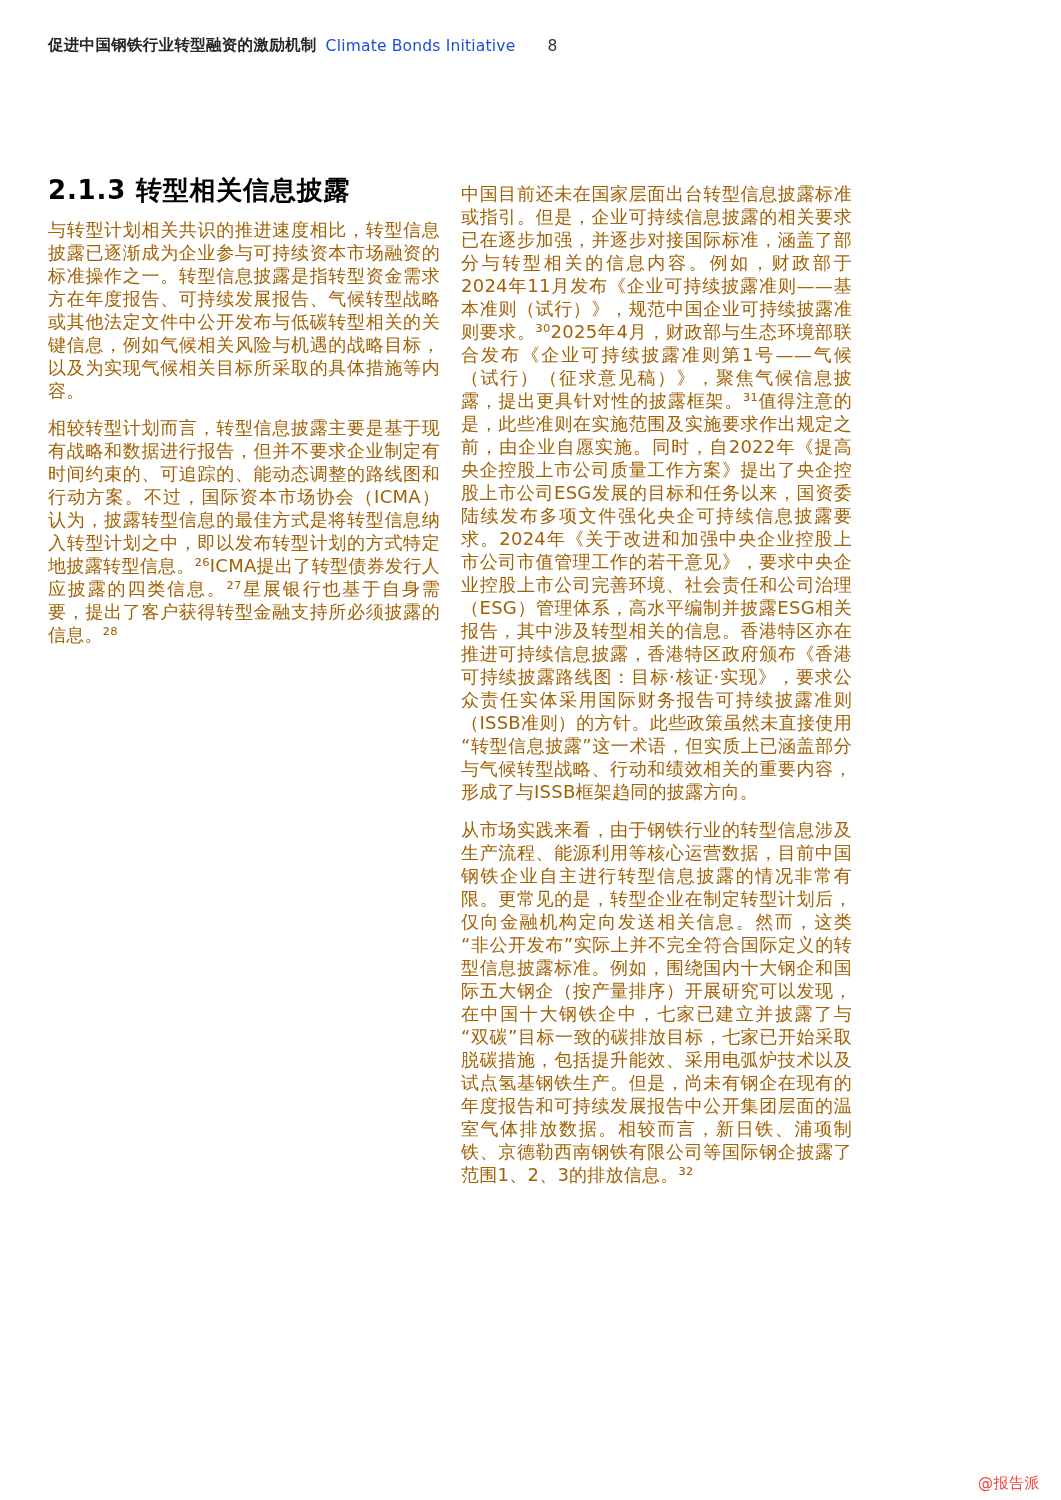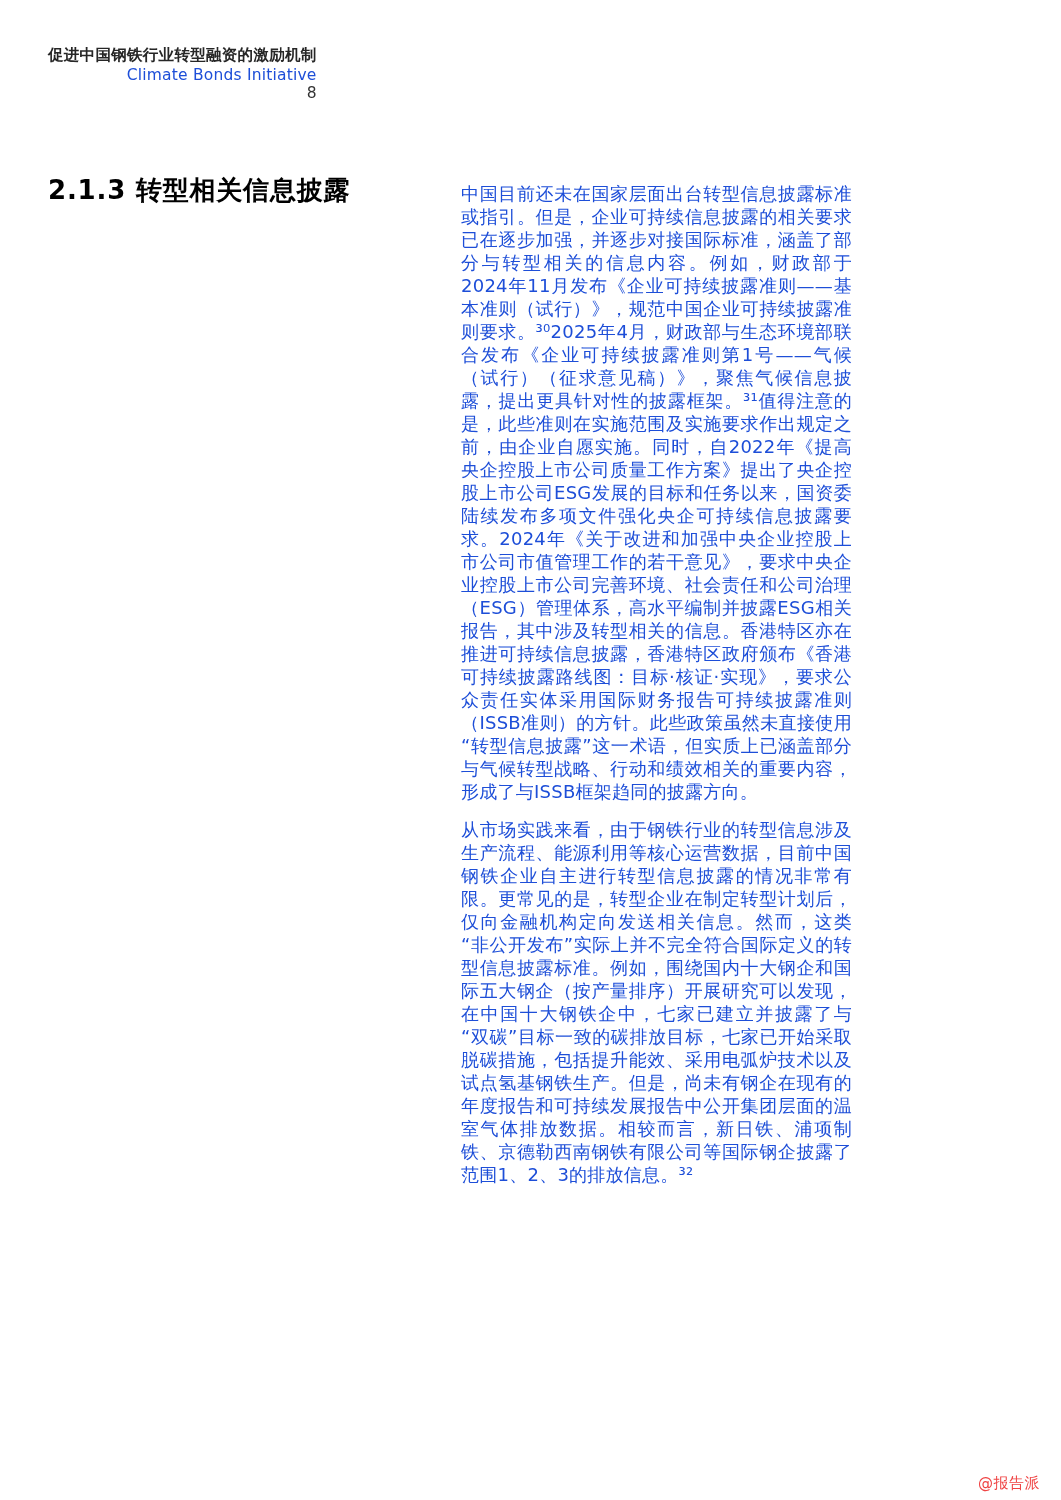--- a/index.html
+++ b/index.html
@@ -11,25 +11,24 @@
     overflow: hidden;
     font-family: "DejaVu Sans", sans-serif;
     color: #333333;
   }
   .page { position: absolute; inset: 0; }
 
   
   .page-header {
     position: absolute;
     left: 48px;
-    top: 45px;
+    top: 35px;
     display: flex;
-    align-items: flex-end;
+    align-items: center;
     white-space: nowrap;
-    flex-direction: column;
   }
   .header-title {
     font-size: 15.5px;
     font-weight: 700;
     color: #262626;
     letter-spacing: 0.3px;
   }
   .header-org {
     font-size: 15.5px;
     font-weight: 400;
@@ -62,21 +61,21 @@
     color: #000000;
     letter-spacing: 0.8px;
     margin: 0 0 11px 0;
   }
 
   .para {
     font-size: 18px;
     line-height: 23px;
     letter-spacing: 0.25px;
     text-align: justify;
-    color: #1d4ed8;
+    color: #a16207;
     margin: 0 0 14px 0;
   }
   .col-right .para { margin-bottom: 15px; }
 
   .watermark {
     position: absolute;
     right: 21px;
     bottom: 7px;
     font-size: 15px;
     color: #ef4444;
@@ -91,20 +90,22 @@
   <header class="page-header">
     <span class="header-title">促进中国钢铁行业转型融资的激励机制</span>
     <span class="header-org">Climate Bonds Initiative</span>
     <span class="header-page">8</span>
   </header>
 
   <main class="columns">
 
     <section class="col col-left">
       <h2 class="section-heading">2.1.3 转型相关信息披露</h2>
+      <p class="para">与转型计划相关共识的推进速度相比，转型信息披露已逐渐成为企业参与可持续资本市场融资的标准操作之一。转型信息披露是指转型资金需求方在年度报告、可持续发展报告、气候转型战略或其他法定文件中公开发布与低碳转型相关的关键信息，例如气候相关风险与机遇的战略目标，以及为实现气候相关目标所采取的具体措施等内容。</p>
+      <p class="para">相较转型计划而言，转型信息披露主要是基于现有战略和数据进行报告，但并不要求企业制定有时间约束的、可追踪的、能动态调整的路线图和行动方案。不过，国际资本市场协会（ICMA）认为，披露转型信息的最佳方式是将转型信息纳入转型计划之中，即以发布转型计划的方式特定地披露转型信息。²⁶ICMA提出了转型债券发行人应披露的四类信息。²⁷星展银行也基于自身需要，提出了客户获得转型金融支持所必须披露的信息。²⁸</p>
     </section>
 
     <section class="col col-right">
       <p class="para">中国目前还未在国家层面出台转型信息披露标准或指引。但是，企业可持续信息披露的相关要求已在逐步加强，并逐步对接国际标准，涵盖了部分与转型相关的信息内容。例如，财政部于2024年11月发布《企业可持续披露准则——基本准则（试行）》，规范中国企业可持续披露准则要求。³⁰2025年4月，财政部与生态环境部联合发布《企业可持续披露准则第1号——气候（试行）（征求意见稿）》，聚焦气候信息披露，提出更具针对性的披露框架。³¹值得注意的是，此些准则在实施范围及实施要求作出规定之前，由企业自愿实施。同时，自2022年《提高央企控股上市公司质量工作方案》提出了央企控股上市公司ESG发展的目标和任务以来，国资委陆续发布多项文件强化央企可持续信息披露要求。2024年《关于改进和加强中央企业控股上市公司市值管理工作的若干意见》，要求中央企业控股上市公司完善环境、社会责任和公司治理（ESG）管理体系，高水平编制并披露ESG相关报告，其中涉及转型相关的信息。香港特区亦在推进可持续信息披露，香港特区政府颁布《香港可持续披露路线图：目标·核证·实现》，要求公众责任实体采用国际财务报告可持续披露准则（ISSB准则）的方针。此些政策虽然未直接使用“转型信息披露”这一术语，但实质上已涵盖部分与气候转型战略、行动和绩效相关的重要内容，形成了与ISSB框架趋同的披露方向。</p>
       <p class="para">从市场实践来看，由于钢铁行业的转型信息涉及生产流程、能源利用等核心运营数据，目前中国钢铁企业自主进行转型信息披露的情况非常有限。更常见的是，转型企业在制定转型计划后，仅向金融机构定向发送相关信息。然而，这类“非公开发布”实际上并不完全符合国际定义的转型信息披露标准。例如，围绕国内十大钢企和国际五大钢企（按产量排序）开展研究可以发现，在中国十大钢铁企中，七家已建立并披露了与“双碳”目标一致的碳排放目标，七家已开始采取脱碳措施，包括提升能效、采用电弧炉技术以及试点氢基钢铁生产。但是，尚未有钢企在现有的年度报告和可持续发展报告中公开集团层面的温室气体排放数据。相较而言，新日铁、浦项制铁、京德勒西南钢铁有限公司等国际钢企披露了范围1、2、3的排放信息。³²</p>
     </section>
 
   </main>
 
   <div class="watermark">@报告派</div>

